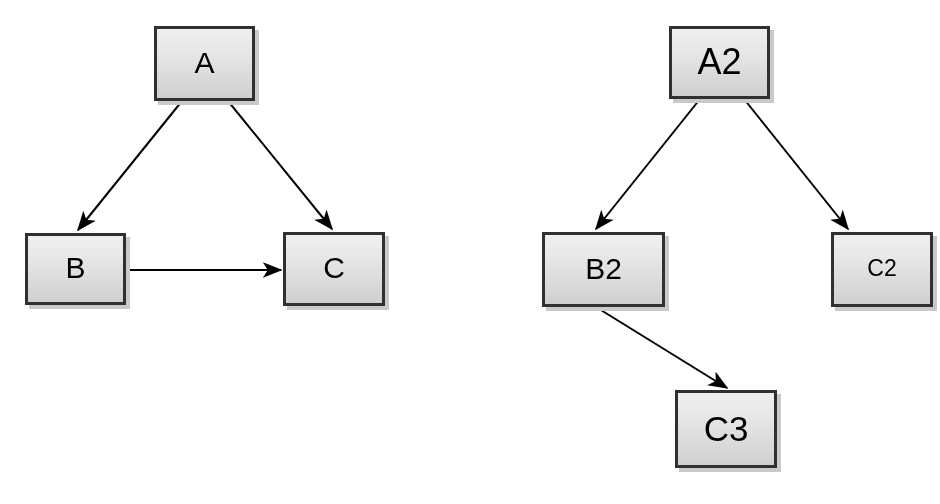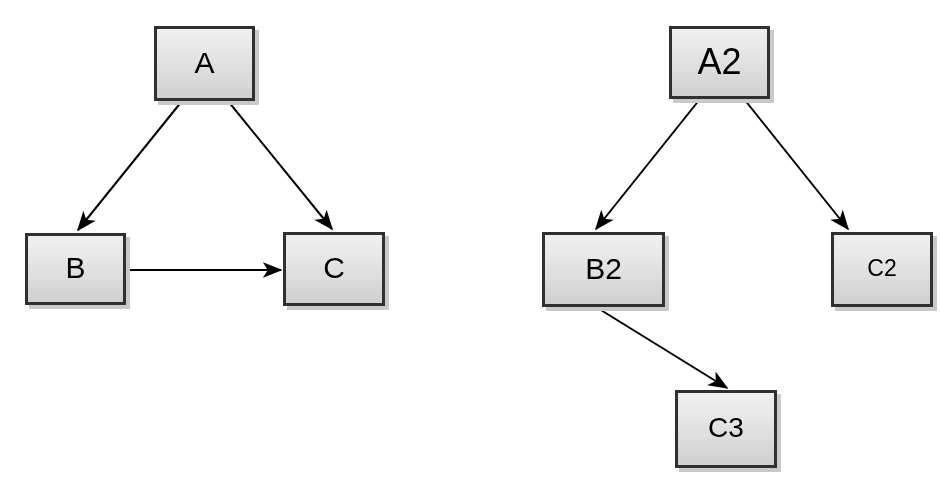--- a/index.html
+++ b/index.html
@@ -82,18 +82,18 @@
       </div>
       <div class="node" style="left: 669px; top: 26px; width: 101px; height: 73px; border-color: rgb(48, 48, 48); border-width: 3px; box-shadow: rgb(201, 201, 201) 4px 4px 0px 0px; background: linear-gradient(rgb(239, 239, 239) 0%, rgb(232, 232, 232) 30%, rgb(220, 220, 220) 65%, rgb(207, 207, 207) 100%); font-size: 36px; color: rgb(0, 0, 0);">
         <span class="node-label">A2</span>
       </div>
       <div class="node" style="left: 542px; top: 232px; width: 123px; height: 75px; border-color: rgb(48, 48, 48); border-width: 3px; box-shadow: rgb(201, 201, 201) 4px 4px 0px 0px; background: linear-gradient(rgb(239, 239, 239) 0%, rgb(232, 232, 232) 30%, rgb(220, 220, 220) 65%, rgb(207, 207, 207) 100%); font-size: 30px; color: rgb(0, 0, 0);">
         <span class="node-label">B2</span>
       </div>
       <div class="node" style="left: 799px; top: 232px; width: 102px; height: 75px; border-color: rgb(48, 48, 48); border-width: 3px; box-shadow: rgb(201, 201, 201) 4px 4px 0px 0px; background: linear-gradient(rgb(239, 239, 239) 0%, rgb(232, 232, 232) 30%, rgb(220, 220, 220) 65%, rgb(207, 207, 207) 100%); font-size: 23px; color: rgb(0, 0, 0); margin-left: 32px;">
         <span class="node-label">C2</span>
       </div>
-      <div class="node" style="left: 675px; top: 390px; width: 102px; height: 78px; border-color: rgb(48, 48, 48); border-width: 3px; box-shadow: rgb(201, 201, 201) 4px 4px 0px 0px; background: linear-gradient(rgb(239, 239, 239) 0%, rgb(232, 232, 232) 30%, rgb(220, 220, 220) 65%, rgb(207, 207, 207) 100%); font-size: 28px; color: rgb(0, 0, 0);">
+      <div class="node" style="left: 675px; top: 390px; width: 102px; height: 78px; border-color: rgb(48, 48, 48); border-width: 3px; box-shadow: rgb(201, 201, 201) 4px 4px 0px 0px; background: linear-gradient(rgb(239, 239, 239) 0%, rgb(232, 232, 232) 30%, rgb(220, 220, 220) 65%, rgb(207, 207, 207) 100%); font-size: 35px; color: rgb(0, 0, 0);">
         <span class="node-label">C3</span>
       </div>
     </div>
 
 </div>
 
 </body></html>

